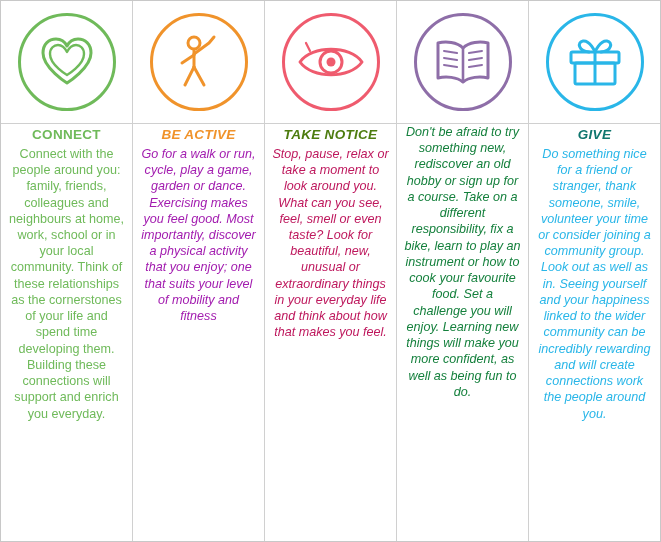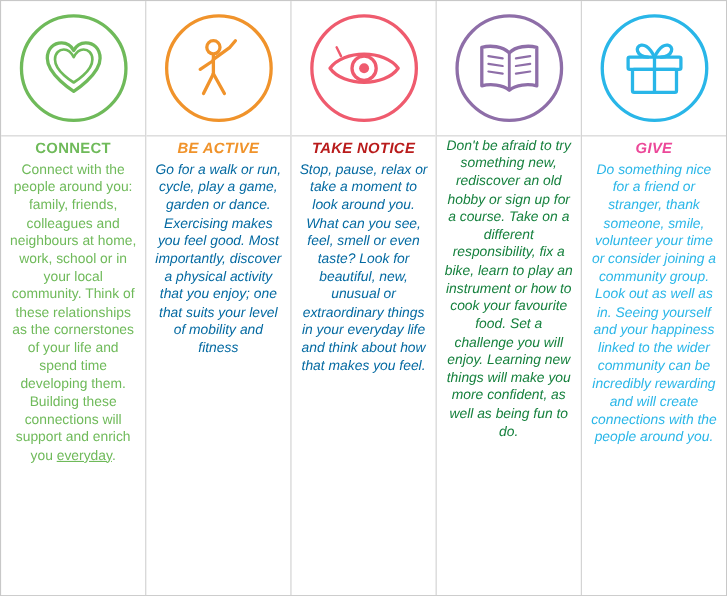--- a/index.html
+++ b/index.html
@@ -68,21 +68,20 @@
   }
   .col-body {
     font-size: 12.6px;
     line-height: 1.29;
     text-align: center;
     padding: 0 7px 6px 7px;
     box-sizing: border-box;
     width: 100%;
   }
   .col-body .underline {
-    text-decoration: underline;
   }
   
   .divider {
     width: 100%;
     height: 1px;
     background: #d0d0d0;
   }
 </style>
 </head>
 <body>
@@ -111,37 +110,37 @@
           <path d="M21 17 L21 34" fill="none" stroke="#f0932b" stroke-width="3" stroke-linecap="round"></path>
           <path d="M21 22 L9 30" fill="none" stroke="#f0932b" stroke-width="3" stroke-linecap="round"></path>
           <path d="M21 21 L36 10 L41 4" fill="none" stroke="#f0932b" stroke-width="3" stroke-linecap="round" stroke-linejoin="round"></path>
           <path d="M21 34 L12 52" fill="none" stroke="#f0932b" stroke-width="3" stroke-linecap="round"></path>
           <path d="M21 34 L31 52" fill="none" stroke="#f0932b" stroke-width="3" stroke-linecap="round"></path>
         </svg>
       </div>
     </div>
     <div class="divider"></div>
     <div class="col-title" style="color:#f0932b">BE ACTIVE</div>
-    <div class="col-body" style="color:#0369a1">Go for a walk or run, cycle, play a game, garden or dance. Exercising makes you feel good. Most importantly, discover a physical activity that you enjoy; one that suits your level of mobility and fitness</div>
+    <div class="col-body" style="color:#a21caf">Go for a walk or run, cycle, play a game, garden or dance. Exercising makes you feel good. Most importantly, discover a physical activity that you enjoy; one that suits your level of mobility and fitness</div>
   </div>
 
   <div class="column">
     <div class="icon-area">
       <div class="icon-circle" style="border-color:#ef5b6e">
         <svg width="70" height="46" viewBox="0 0 70 46">
           <path d="M4 23 C16 6 54 6 66 23 C54 40 16 40 4 23 Z" fill="none" stroke="#ef5b6e" stroke-width="3" stroke-linejoin="round"></path>
           <circle cx="35" cy="23" r="11" fill="none" stroke="#ef5b6e" stroke-width="3"></circle>
           <circle cx="35" cy="23" r="4.5" fill="#ef5b6e"></circle>
           <path d="M14 12 C12 8 11 6 10 4" fill="none" stroke="#ef5b6e" stroke-width="2.2" stroke-linecap="round"></path>
         </svg>
       </div>
     </div>
     <div class="divider"></div>
-    <div class="col-title" style="color:#b91c1c">TAKE NOTICE</div>
-    <div class="col-body" style="color:#0369a1">Stop, pause, relax or take a moment to look around you. What can you see, feel, smell or even taste? Look for beautiful, new, unusual or extraordinary things in your everyday life and think about how that makes you feel.</div>
+    <div class="col-title" style="color:#4d7c0f">TAKE NOTICE</div>
+    <div class="col-body" style="color:#be185d">Stop, pause, relax or take a moment to look around you. What can you see, feel, smell or even taste? Look for beautiful, new, unusual or extraordinary things in your everyday life and think about how that makes you feel.</div>
   </div>
 
   <div class="column">
     <div class="icon-area">
       <div class="icon-circle" style="border-color:#8e6ea8">
         <svg width="62" height="52" viewBox="0 0 62 52">
           <path d="M31 12 C25 6 14 5 6 7 L6 42 C14 40 25 41 31 46 C37 41 48 40 56 42 L56 7 C48 5 37 6 31 12 Z" fill="none" stroke="#8e6ea8" stroke-width="3" stroke-linejoin="round"></path>
           <path d="M31 12 L31 46" fill="none" stroke="#8e6ea8" stroke-width="2.6"></path>
           <path d="M12 15 L25 17 M12 22 L25 24 M12 29 L25 31" fill="none" stroke="#8e6ea8" stroke-width="2" stroke-linecap="round"></path>
           <path d="M37 17 L50 15 M37 24 L50 22 M37 31 L50 29" fill="none" stroke="#8e6ea8" stroke-width="2" stroke-linecap="round"></path>
@@ -158,17 +157,17 @@
         <svg width="58" height="52" viewBox="0 0 58 52">
           <rect x="5" y="16" width="48" height="11" rx="1.5" fill="none" stroke="#29b6e8" stroke-width="3"></rect>
           <rect x="9" y="27" width="40" height="21" rx="1.5" fill="none" stroke="#29b6e8" stroke-width="3"></rect>
           <path d="M29 16 L29 48" fill="none" stroke="#29b6e8" stroke-width="3"></path>
           <path d="M29 16 C29 16 24 4 17 5 C11 6 12 15 23 16" fill="none" stroke="#29b6e8" stroke-width="3" stroke-linecap="round"></path>
           <path d="M29 16 C29 16 34 4 41 5 C47 6 46 15 35 16" fill="none" stroke="#29b6e8" stroke-width="3" stroke-linecap="round"></path>
         </svg>
       </div>
     </div>
     <div class="divider"></div>
-    <div class="col-title" style="color:#ec4899">GIVE</div>
-    <div class="col-body" style="color:#29b6e8">Do something nice for a friend or stranger, thank someone, smile, volunteer your time or consider joining a community group. Look out as well as in. Seeing yourself and your happiness linked to the wider community can be incredibly rewarding and will create connections with the people around you.</div>
+    <div class="col-title" style="color:#0f766e">GIVE</div>
+    <div class="col-body" style="color:#29b6e8">Do something nice for a friend or stranger, thank someone, smile, volunteer your time or consider joining a community group. Look out as well as in. Seeing yourself and your happiness linked to the wider community can be incredibly rewarding and will create connections work the people around you.</div>
   </div>
 
 </div>
 
 </body></html>

